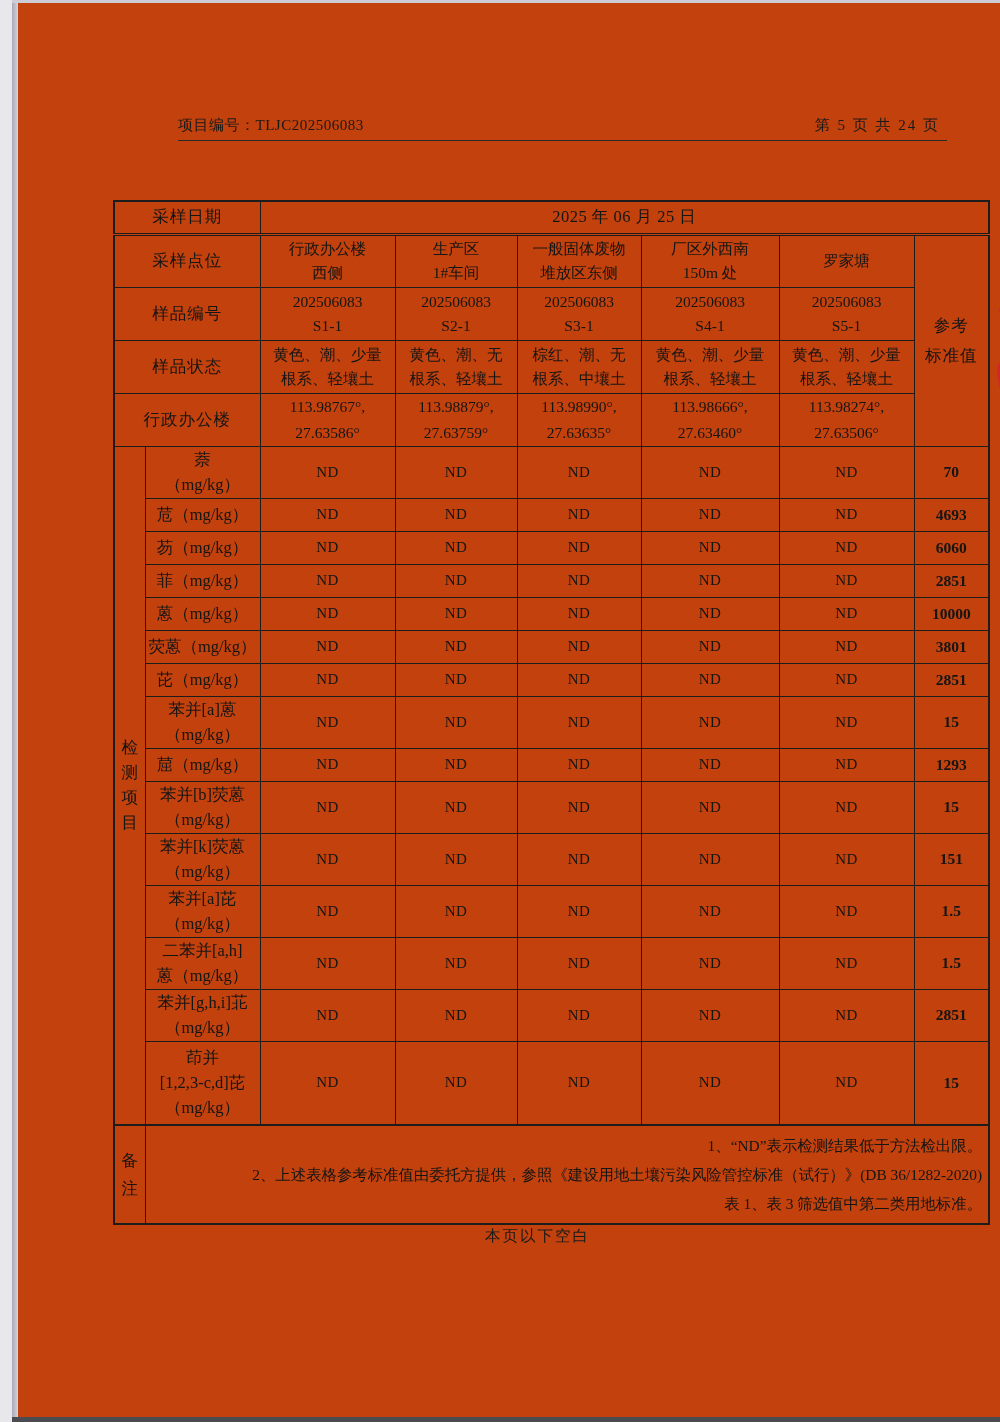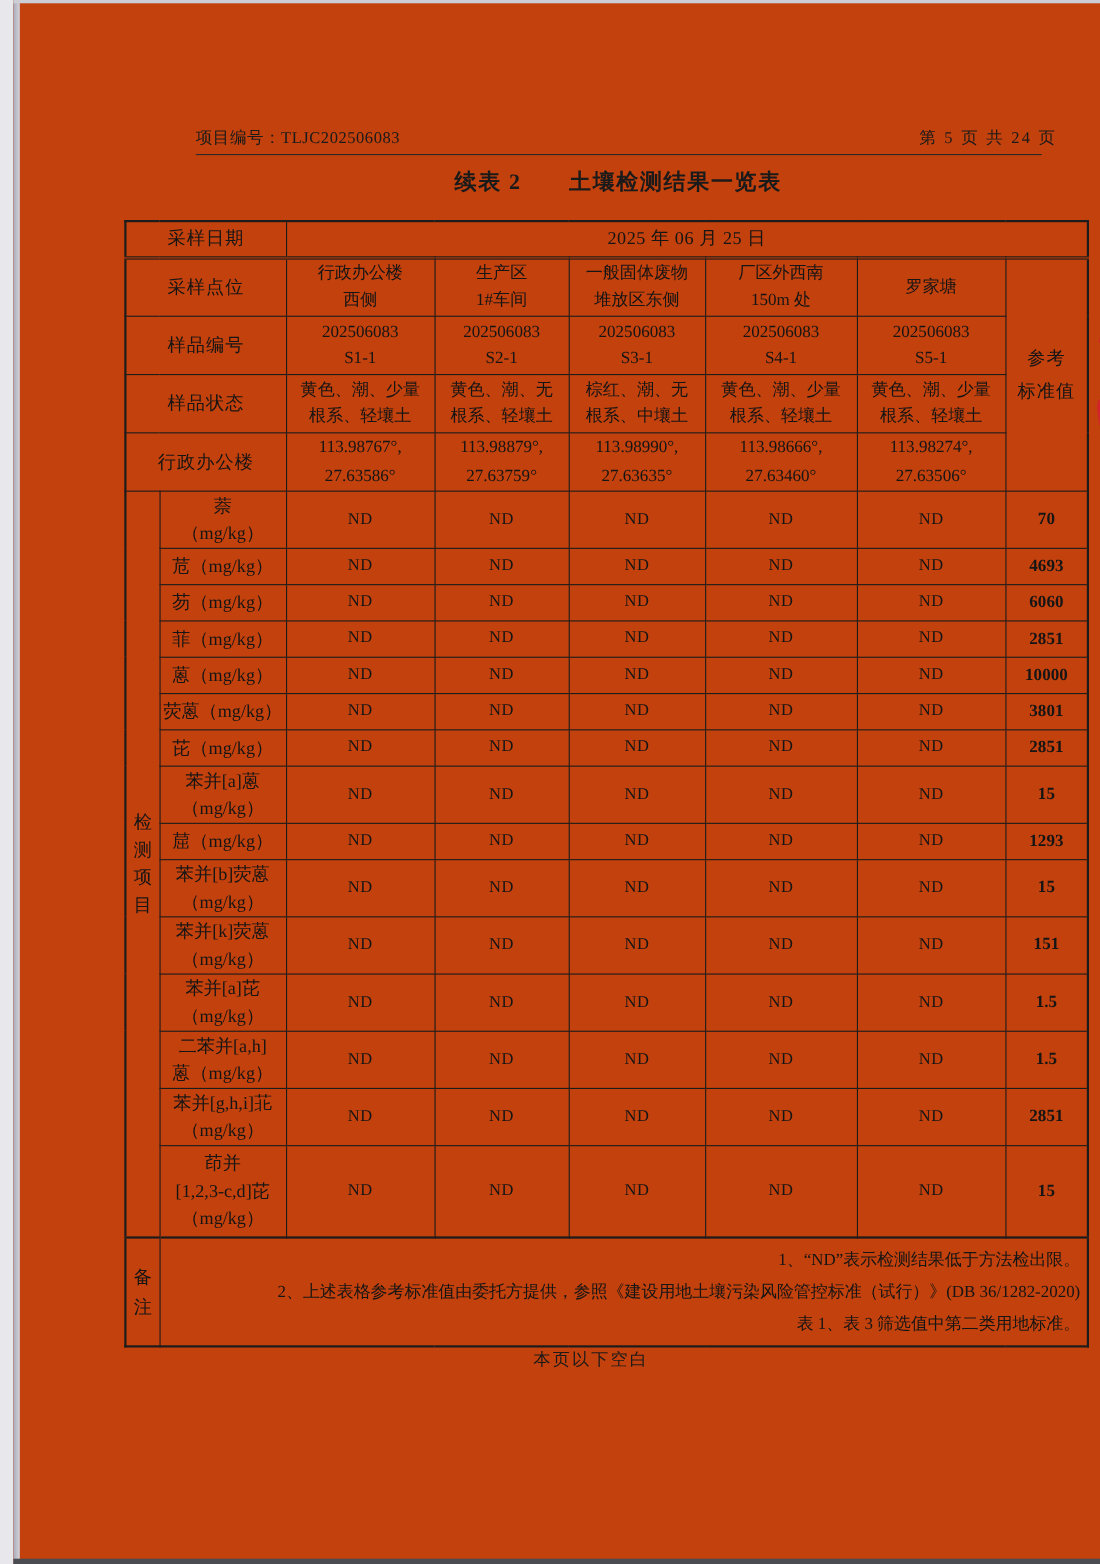--- a/index.html
+++ b/index.html
@@ -13,21 +13,21 @@
     background:#c2410c;overflow:hidden;color:#1a1a1a;margin-left:12px;
   }
   
   .edge-left{position:absolute;left:0;top:0;width:6px;height:1422px;background:linear-gradient(90deg,#a9a9b8,#d3d3dc);}
   .edge-top{position:absolute;left:0;top:0;width:1000px;height:3px;background:#cdcdd6;}
   .edge-right{position:absolute;right:0;top:0;width:3px;height:1422px;background:#b9b9c4;}
   .edge-bottom{position:absolute;left:0;bottom:0;width:1000px;height:5px;background:#4b4b52;}
   .ink{position:absolute;background:#d3262a;}
   
   .hdr-left{position:absolute;left:166px;top:116px;font-size:15px;letter-spacing:.5px;}
-  .hdr-right{position:absolute;right:51px;top:116px;font-size:15px;letter-spacing:2px;}
+  .hdr-right{position:absolute;right:72px;top:116px;font-size:15px;letter-spacing:2px;}
   .hdr-rule{position:absolute;left:166px;top:140px;width:769px;border-top:1.6px solid #2a2a2a;}
   .doc-title{position:absolute;left:165px;top:152px;width:770px;text-align:center;
     font-size:20px;font-weight:bold;letter-spacing:1.5px;}
   
   table.main{position:absolute;left:101px;top:200px;width:875px;
     border-collapse:collapse;table-layout:fixed;border:2px solid #1c1c1c;}
   td{border:1.5px solid #1c1c1c;text-align:center;vertical-align:middle;padding:0;
      font-size:16px;color:#151515;overflow:hidden;}
   tr.r-date td{border-bottom:3.5px double #1c1c1c;}
   tr.r-notes td{border-top:2.2px solid #1c1c1c;}
@@ -59,21 +59,20 @@
 
   <div class="ink" style="left:989px;top:251px;width:12px;height:17px;border-radius:45%;transform:rotate(22deg);"></div>
   <div class="ink" style="left:992px;top:272px;width:7px;height:42px;border-radius:4px;transform:rotate(16deg);"></div>
   <div class="ink" style="left:986px;top:362px;width:14px;height:30px;border-radius:35%;transform:rotate(-8deg);"></div>
   <div class="ink" style="left:990px;top:396px;width:12px;height:34px;border-radius:30%;transform:rotate(6deg);"></div>
   <div class="ink" style="left:993px;top:434px;width:8px;height:11px;border-radius:50%;"></div>
 
   <div class="hdr-left">项目编号：TLJC202506083</div>
   <div class="hdr-right">第 5 页 共 24 页</div>
   <div class="hdr-rule"></div>
-  <div class="doc-title">续表 2　　土壤检测结果一览表</div>
 
   <table class="main">
     <colgroup>
       <col style="width:31px">
         <col style="width:115px">
         <col style="width:135px">
         <col style="width:122px">
       <col style="width:124px">
         <col style="width:138px">
         <col style="width:135px">

